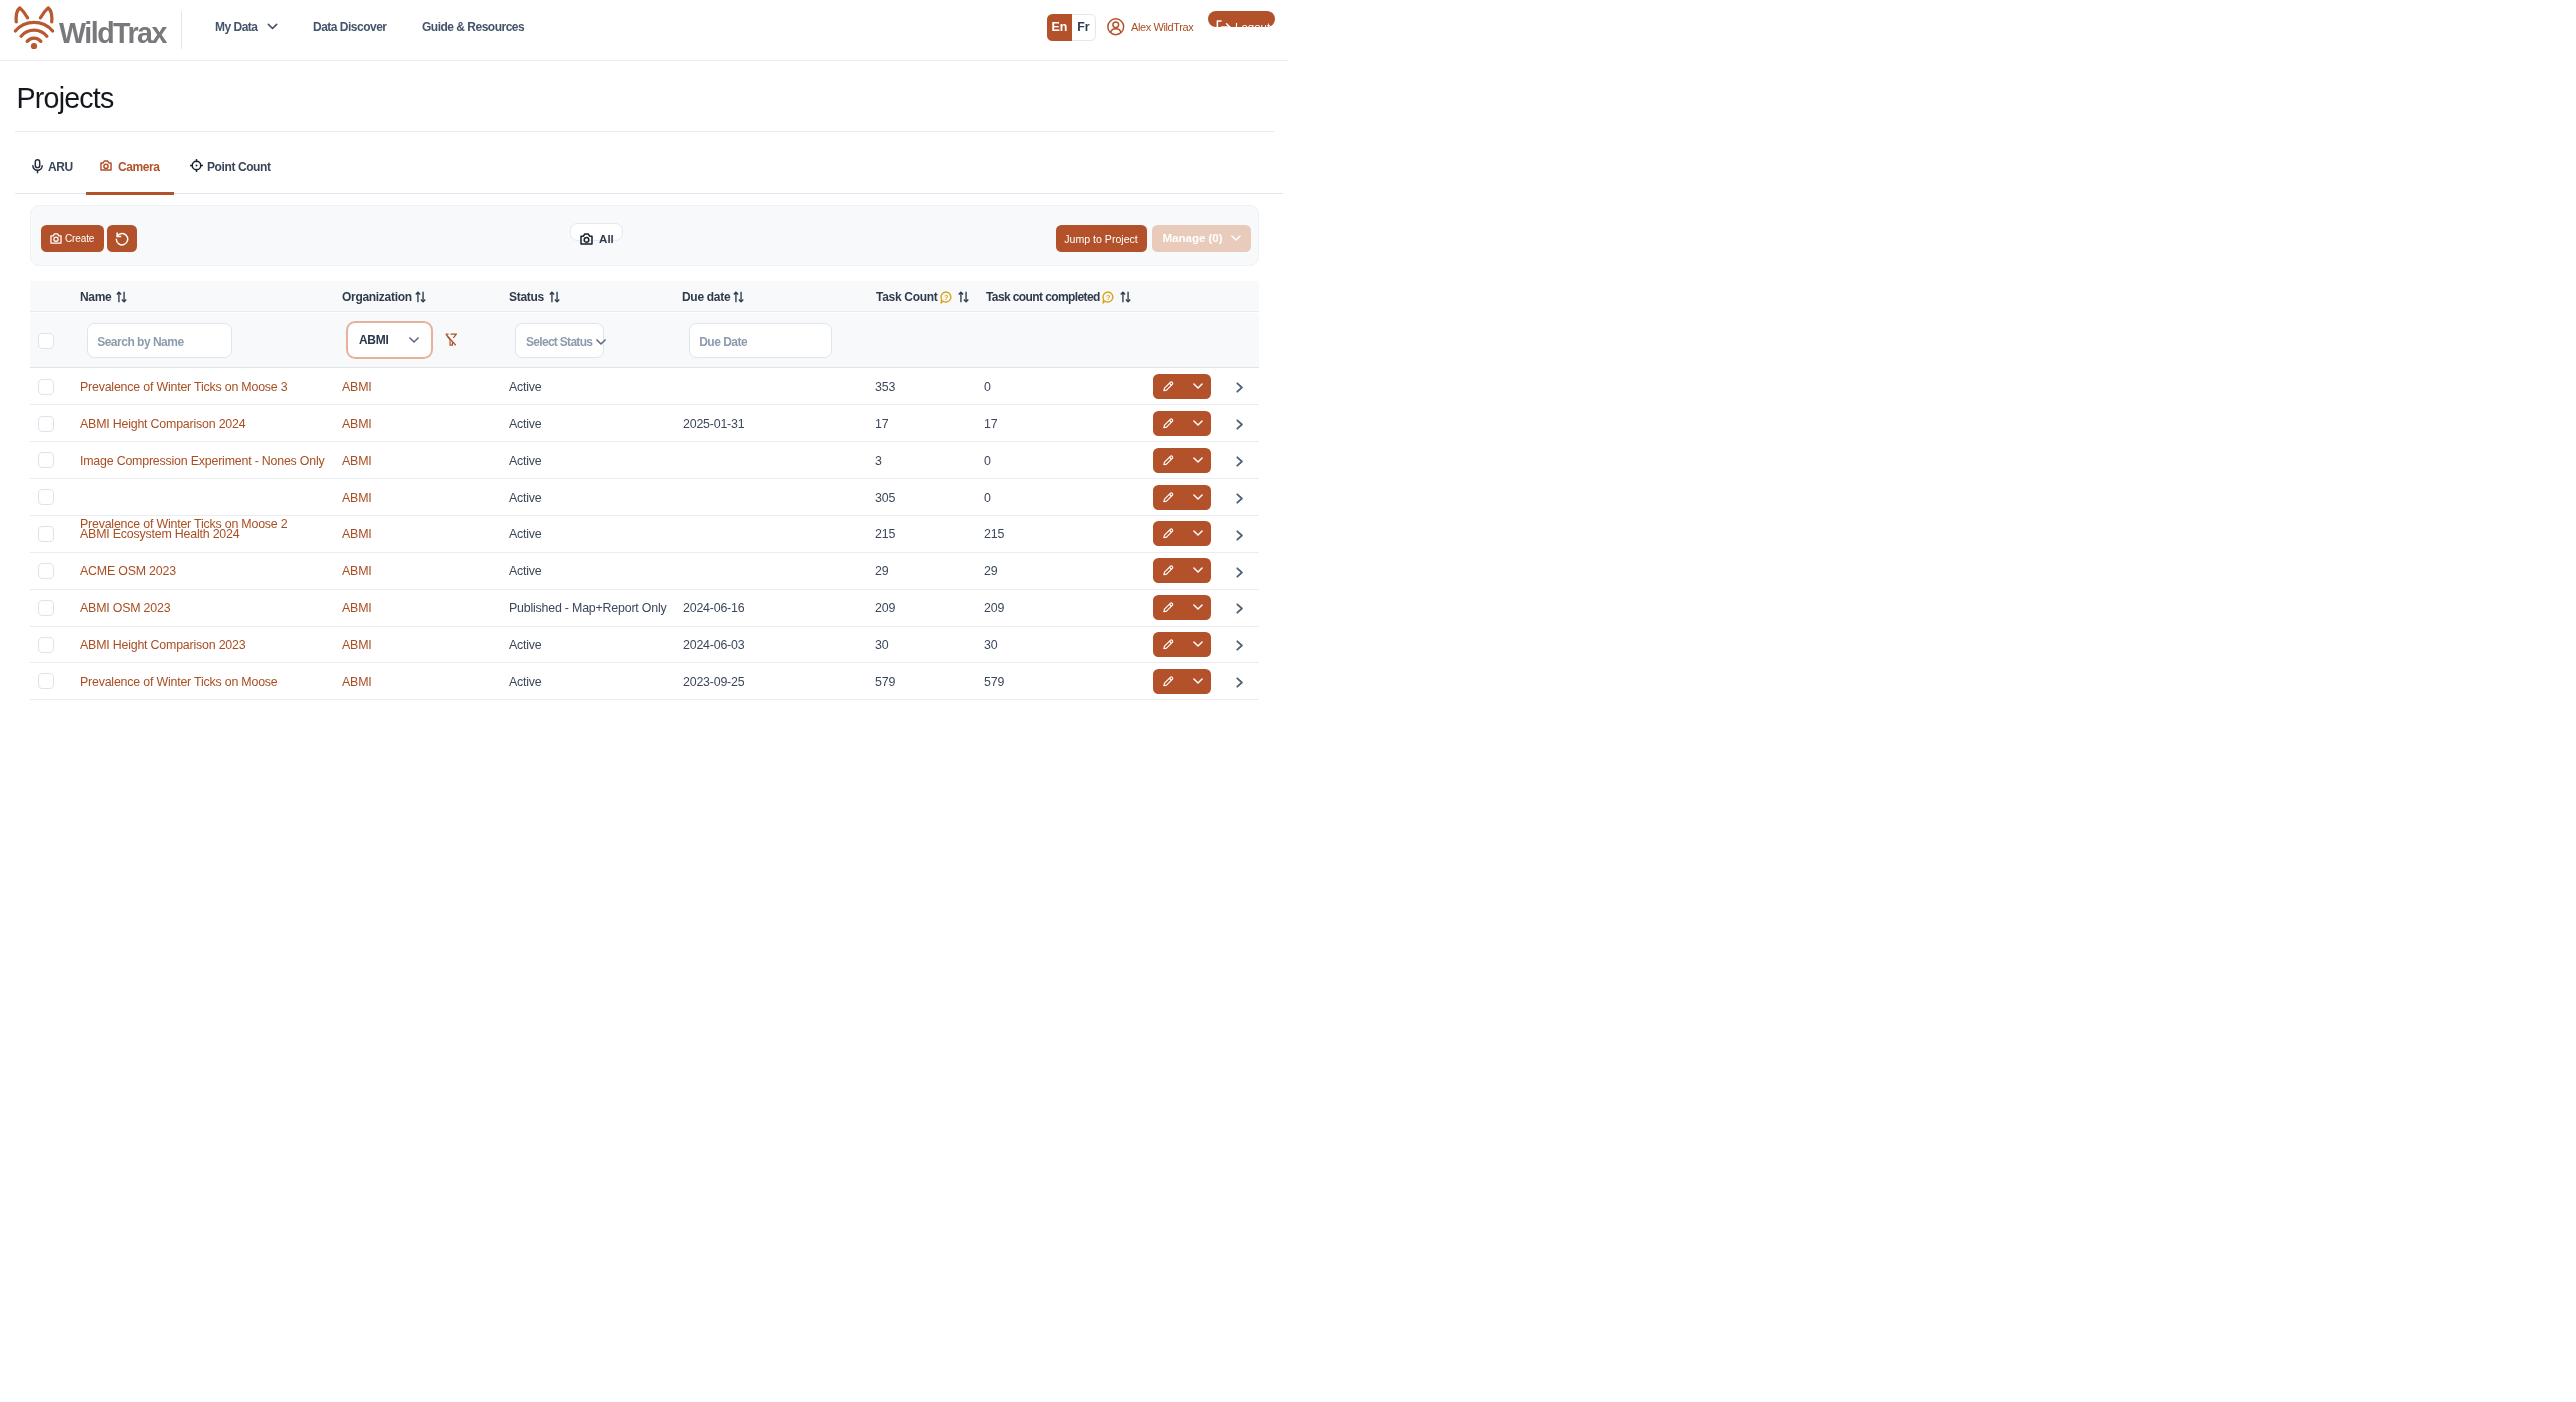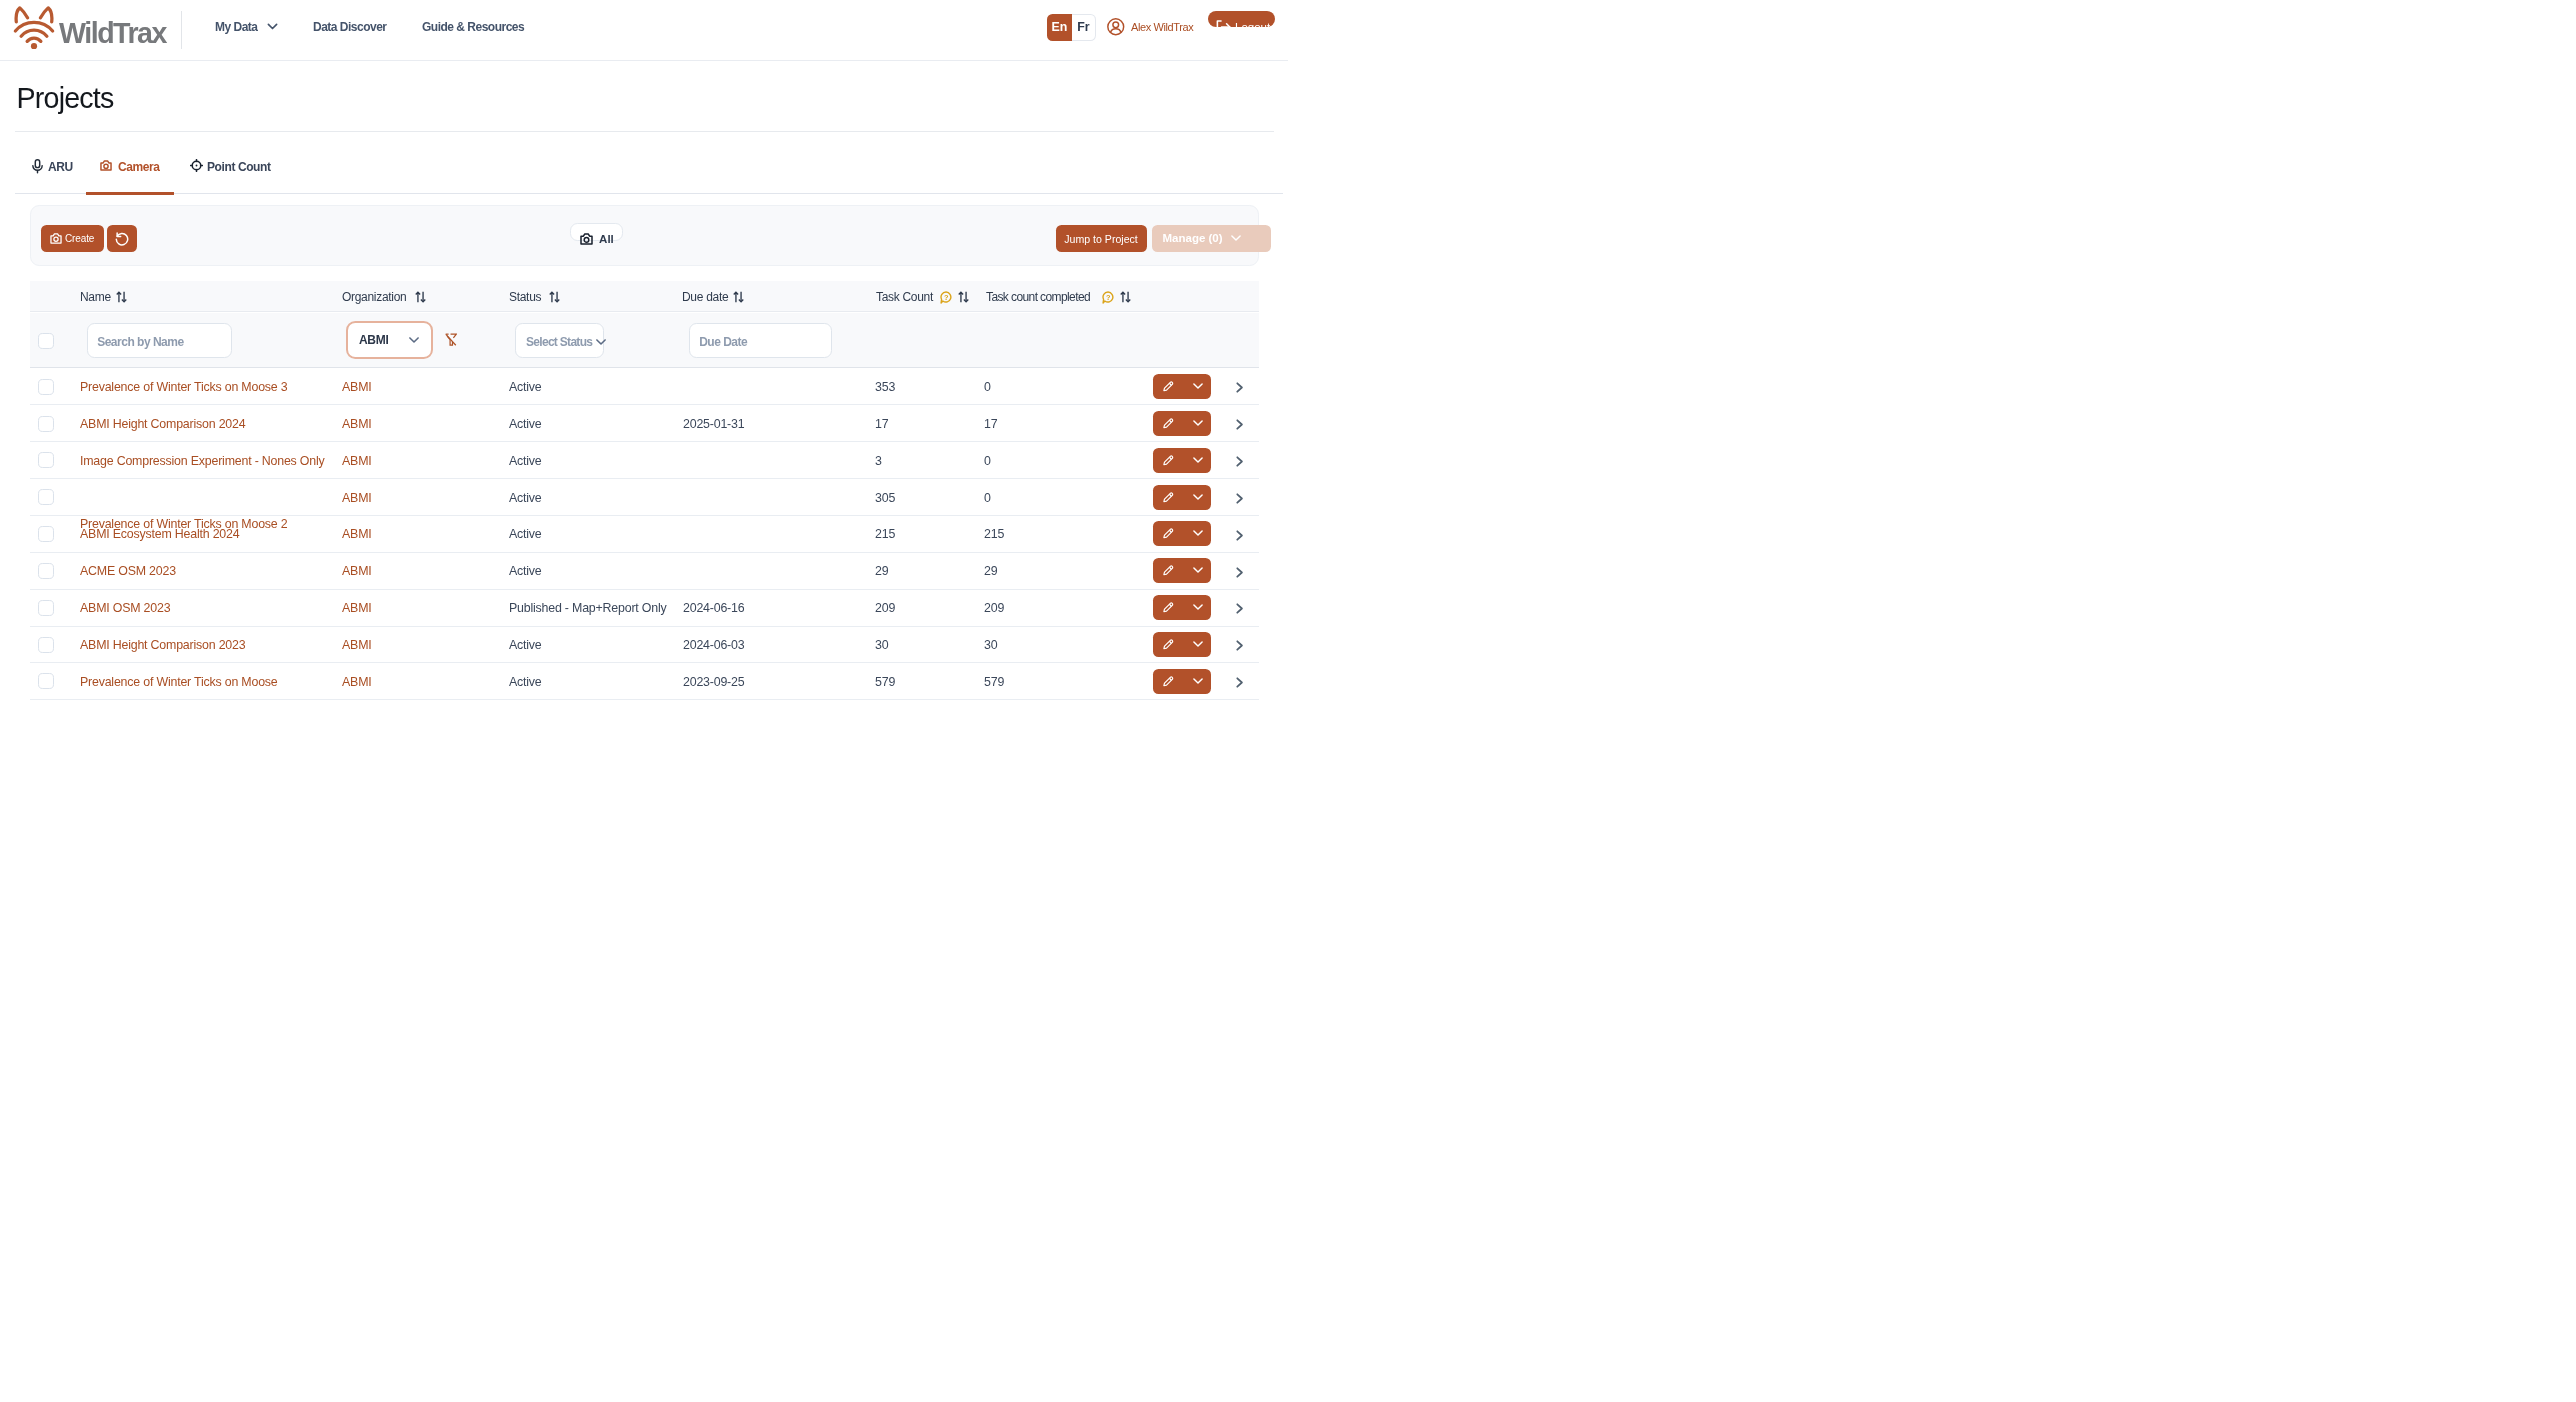--- a/index.html
+++ b/index.html
@@ -36,27 +36,27 @@
   
   #toolbar { position:absolute; left:29.5px; top:205px; width:1229px; height:61px; background:#f8f9fb; border:0.9px solid #eef1f5; border-radius:9.2px; }
   .btn { position:absolute; border-radius:5.5px; background:#b2512a; color:#fff; }
   #btn-create { left:10px; top:19.3px; width:63px; height:26.4px; }
   #btn-create span { position:absolute; left:24.4px; top:7.4px; font-size:10px; font-weight:400; letter-spacing:-0.1px; }
   #btn-refresh { left:76px; top:19.3px; width:30px; height:26.4px; }
   #btn-all { position:absolute; left:539px; top:16.6px; width:53px; height:18px; background:#fff; border:0.9px solid #e4e9ef; border-radius:7.4px; }
   #btn-all span { position:absolute; left:28.6px; top:9.2px; font-size:11.5px; font-weight:700; color:#2f3b4d; }
   #btn-jump { left:1025px; top:19.3px; width:91px; height:26.4px; }
   #btn-jump span { position:absolute; left:50%; transform:translateX(-50%); top:7.4px; font-size:10.6px; font-weight:400; white-space:nowrap; }
-  #btn-manage { position:absolute; left:1121px; top:19.3px; width:119px; height:26.4px; background:#e9cbbc; border-radius:5.5px; }
+  #btn-manage { position:absolute; left:1121px; top:19.3px; width:99px; height:26.4px; background:#e9cbbc; border-radius:5.5px; }
   #btn-manage span { position:absolute; left:11px; top:7px; font-size:11.5px; font-weight:700; color:#fff; white-space:nowrap; }
 
   
   #thead { position:absolute; left:29.5px; top:281px; width:1229px; height:31px; background:#f8f9fb; border-bottom:0.9px solid #e8ebf0; }
   #tfilter { position:absolute; left:29.5px; top:313px; width:1229px; height:55px; background:#f8f9fb; border-bottom:0.9px solid #e0e4ea; }
-  .th { position:absolute; top:290px; font-size:12px; font-weight:400; color:#2f3b4d; letter-spacing:-0.3px; white-space:nowrap; }
+  .th { position:absolute; top:290px; font-size:12px; font-weight:700; color:#2f3b4d; letter-spacing:-0.3px; white-space:nowrap; }
   .sort { position:absolute; top:291px; }
   .input { position:absolute; background:#fff; border:0.9px solid #dfe5ec; border-radius:7.4px; }
   .ph { font-size:12px; font-weight:700; color:#8e9bae; letter-spacing:-0.5px; white-space:nowrap; }
   .cell { position:absolute; font-size:12.4px; color:#3b475a; letter-spacing:-0.2px; white-space:nowrap; }
   .link { position:absolute; font-size:12.4px; color:#a94e23; letter-spacing:-0.2px; white-space:nowrap; }
   .row-line { position:absolute; left:29.5px; width:1229px; height:0.9px; background:#e9edf2; }
   .cb { position:absolute; left:38px; width:15.7px; height:15.7px; border:1.4px solid #dbe2eb; border-radius:4.6px; background:#fff; }
   .act { position:absolute; left:1153px; width:58px; height:25px; background:#b2512a; border-radius:5.5px; }
   .rowchev { position:absolute; left:1236px; }
 </style>

